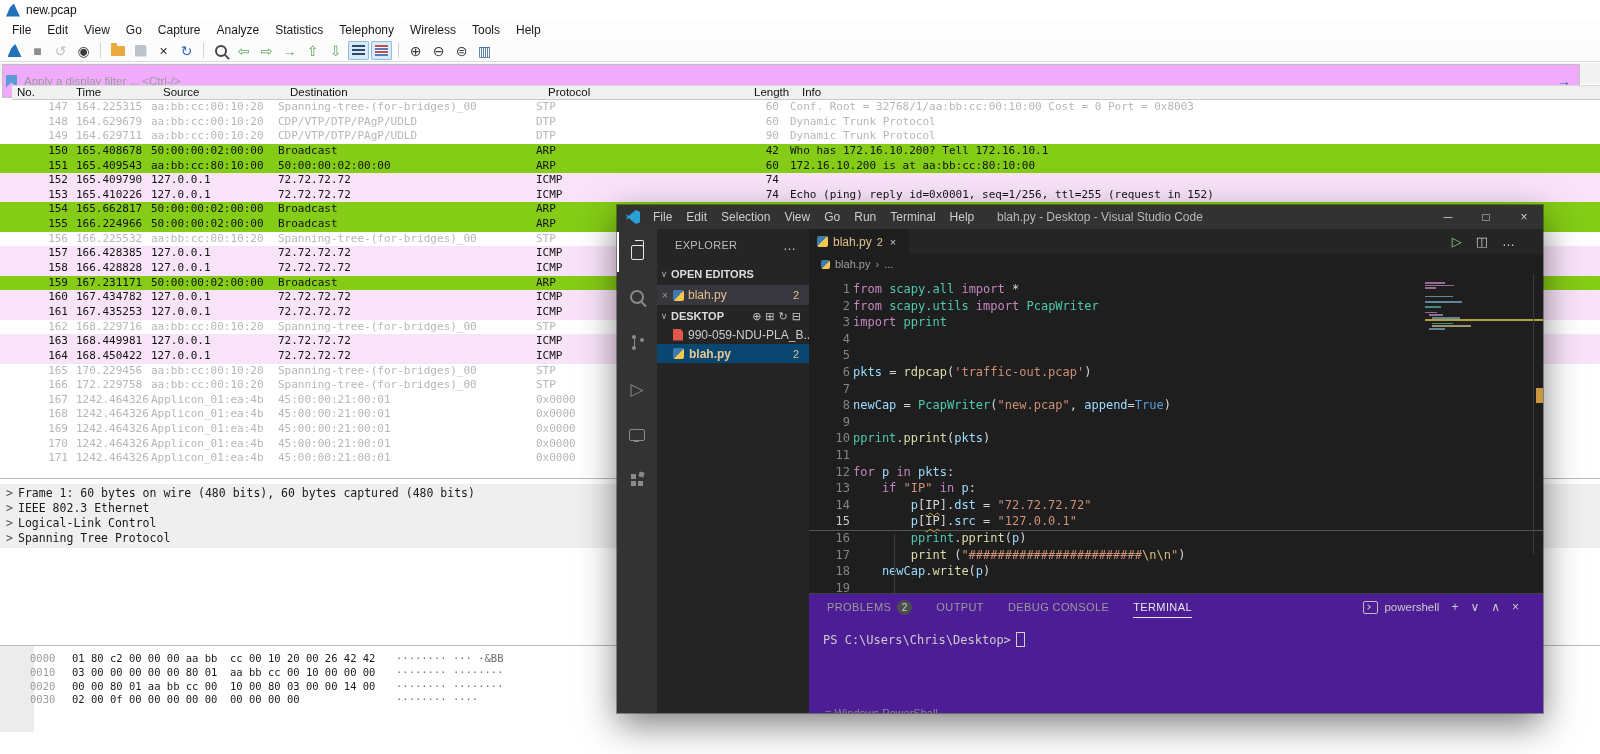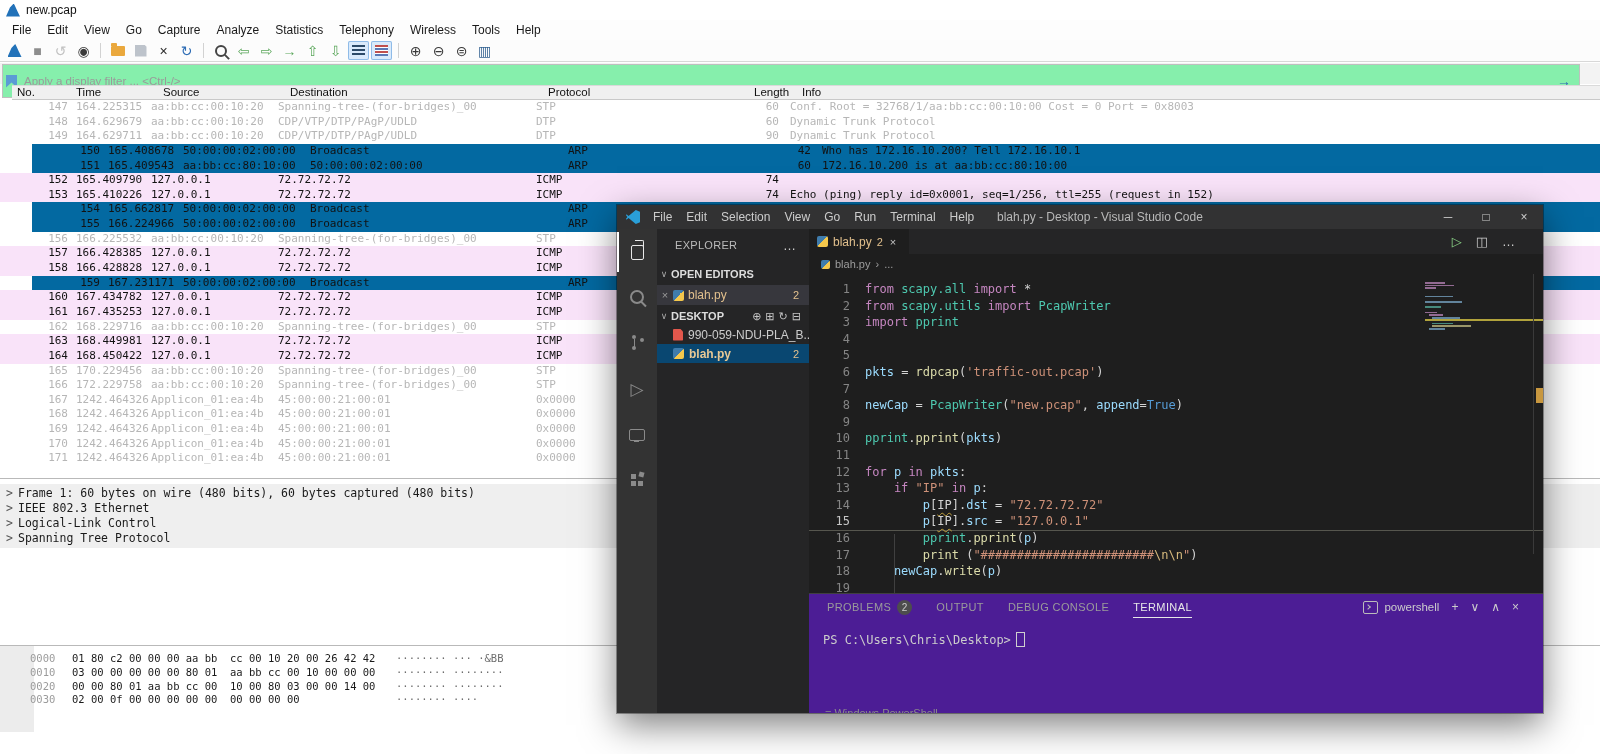--- a/index.html
+++ b/index.html
@@ -28,40 +28,40 @@
   .ico-save{display:inline-block;width:12px;height:12px;background:#bdc3cb;
             clip-path:polygon(0 0,82% 0,100% 18%,100% 100%,0 100%);}
   .ico-mag{display:inline-block;width:8px;height:8px;border:2px solid #444;border-radius:50%;position:relative;}
   .ico-mag::after{content:"";position:absolute;width:6px;height:2px;background:#444;transform:rotate(45deg);left:7px;top:9px;}
   .ico-autoscroll{display:inline-block;width:13px;height:11px;
      background:repeating-linear-gradient(180deg,#2b4a68 0 2px,transparent 2px 4px);}
   .ico-colorize{display:inline-block;width:13px;height:11px;
      background:repeating-linear-gradient(180deg,#c0504d 0 2px,#ffffff 2px 3px,#5a79b5 3px 5px,#ffffff 5px 6px);}
 
   .ws-filterwrap{position:absolute;left:0;top:63px;width:1600px;height:21px;background:#f3f3f3;}
-  .ws-filter{position:absolute;left:2px;top:1px;width:1578px;height:34px;background:#86efac;
+  .ws-filter{position:absolute;left:2px;top:1px;width:1578px;height:34px;background:#f0abfc;
              border:1px solid #bfbfbf;display:flex;align-items:center;box-sizing:border-box;}
   .ico-bookmark{display:inline-block;width:11px;height:13px;margin:0 5px 0 3px;background:#5b9bd5;
                 clip-path:polygon(0 0,100% 0,100% 100%,50% 62%,0 100%);}
   .ws-filter-input{flex:1;border:none;outline:none;font-size:11.5px;color:#333;background:transparent;
                    font-family:"Liberation Sans",sans-serif;}
   .ws-filter-input::placeholder{color:#9a9a9a;}
   .ws-filter-arrow{font-size:14px;font-weight:bold;color:#2f6db5;padding:0 8px;line-height:1;}
 
   .ws-colhdr{position:absolute;left:12px;top:85px;width:1600px;height:15px;background:#f0f0f0;
              border-top:1px solid #dadada;border-bottom:1px solid #c9c9c9;box-sizing:border-box;}
   .wshdr{position:absolute;top:0;font-size:11.5px;color:#111;white-space:nowrap;}
   .h-no{left:5px;}.h-time{left:64px;}.h-src{left:151px;}.h-dst{left:278px;}
   .h-proto{left:536px;}.h-len{left:742px;}.h-info{left:790px;}
 
   #ws-rows{position:absolute;left:0;top:100px;width:1600px;}
   .pkt{position:relative;height:14.65px;background:#fff;}
   .pkt span{position:absolute;top:0;font-size:11px;line-height:14.65px;white-space:nowrap;
             font-family:"DejaVu Sans Mono",monospace;color:#121212;}
-  .pkt.arp{background:#0369a1;margin-left:32px;}
+  .pkt.arp{background:#84cc16;}
   .pkt.icmp{background:#f9e3f9;}
   .pkt.ignored span{color:#b6b6b6;}
   .c-no{left:0;width:68px;text-align:right;}
   .c-time{left:76px;}.c-src{left:151px;}.c-dst{left:278px;}.c-proto{left:536px;}
   .c-len{left:711px;width:68px;text-align:right;}
   .c-info{left:790px;}
 
   .ws-details-pane{position:absolute;left:0;top:478px;width:1600px;height:164px;background:#ffffff;
                    border-top:1px solid #b9b9b9;}
   #ws-details{position:absolute;left:0;top:5px;width:1600px;background:#efefef;padding:2px 0;}
@@ -154,21 +154,21 @@
   .vs-tab .tx{color:#c5c5c5;font-size:11px;margin-left:2px;}
   .vs-tab-actions{position:absolute;right:28px;top:0;height:25px;display:flex;gap:14px;align-items:center;}
   .ta-glyph{font-size:13px;color:#cccccc;line-height:1;}
   .vs-breadcrumb{position:absolute;left:0;top:25px;width:100%;height:20px;display:flex;align-items:center;
                  gap:5px;padding-left:12px;box-sizing:border-box;font-size:11px;color:#9d9d9d;}
   .vs-code{position:absolute;left:0;top:45px;width:100%;bottom:120px;overflow:hidden;padding-top:8px;}
   .cl{height:16.6px;white-space:pre;}
   .cl .ln{display:inline-block;width:41px;text-align:right;color:#858585;
           font-family:"DejaVu Sans Mono",monospace;font-size:12px;vertical-align:top;}
   .cl.cur .ln{color:#c6c6c6;}
-  .cl .ct{display:inline-block;margin-left:15px;font-family:"DejaVu Sans Mono",monospace;font-size:12px;
+  .cl .ct{display:inline-block;margin-left:3px;font-family:"DejaVu Sans Mono",monospace;font-size:12px;
           color:#d4d4d4;vertical-align:top;}
   .cl.cur{box-shadow:inset 0 -1px 0 #56564e;}
   .tok-pl{color:#d4d4d4;}.tok-kw{color:#c586c0;}.tok-mod{color:#4ec9b0;}.tok-fn{color:#dcdcaa;}
   .tok-str{color:#ce9178;}.tok-var{color:#9cdcfe;}.tok-bool{color:#569cd6;}.tok-esc{color:#d7ba7d;}
   .tok-sq{color:#d4d4d4;text-decoration:underline;text-decoration-style:wavy;
           text-decoration-color:#c3a13c;text-underline-offset:3px;text-decoration-thickness:1px;}
   .indent-guide{position:absolute;left:85px;top:260px;width:1px;height:100px;background:#404040;}
   #minimap{position:absolute;left:616px;top:53px;width:78px;height:54px;}
   .mmbar{position:absolute;height:1.7px;opacity:.85;}
   .mm-goldline{position:absolute;left:616px;right:0;top:90px;height:2px;background:#b1a33c;}

